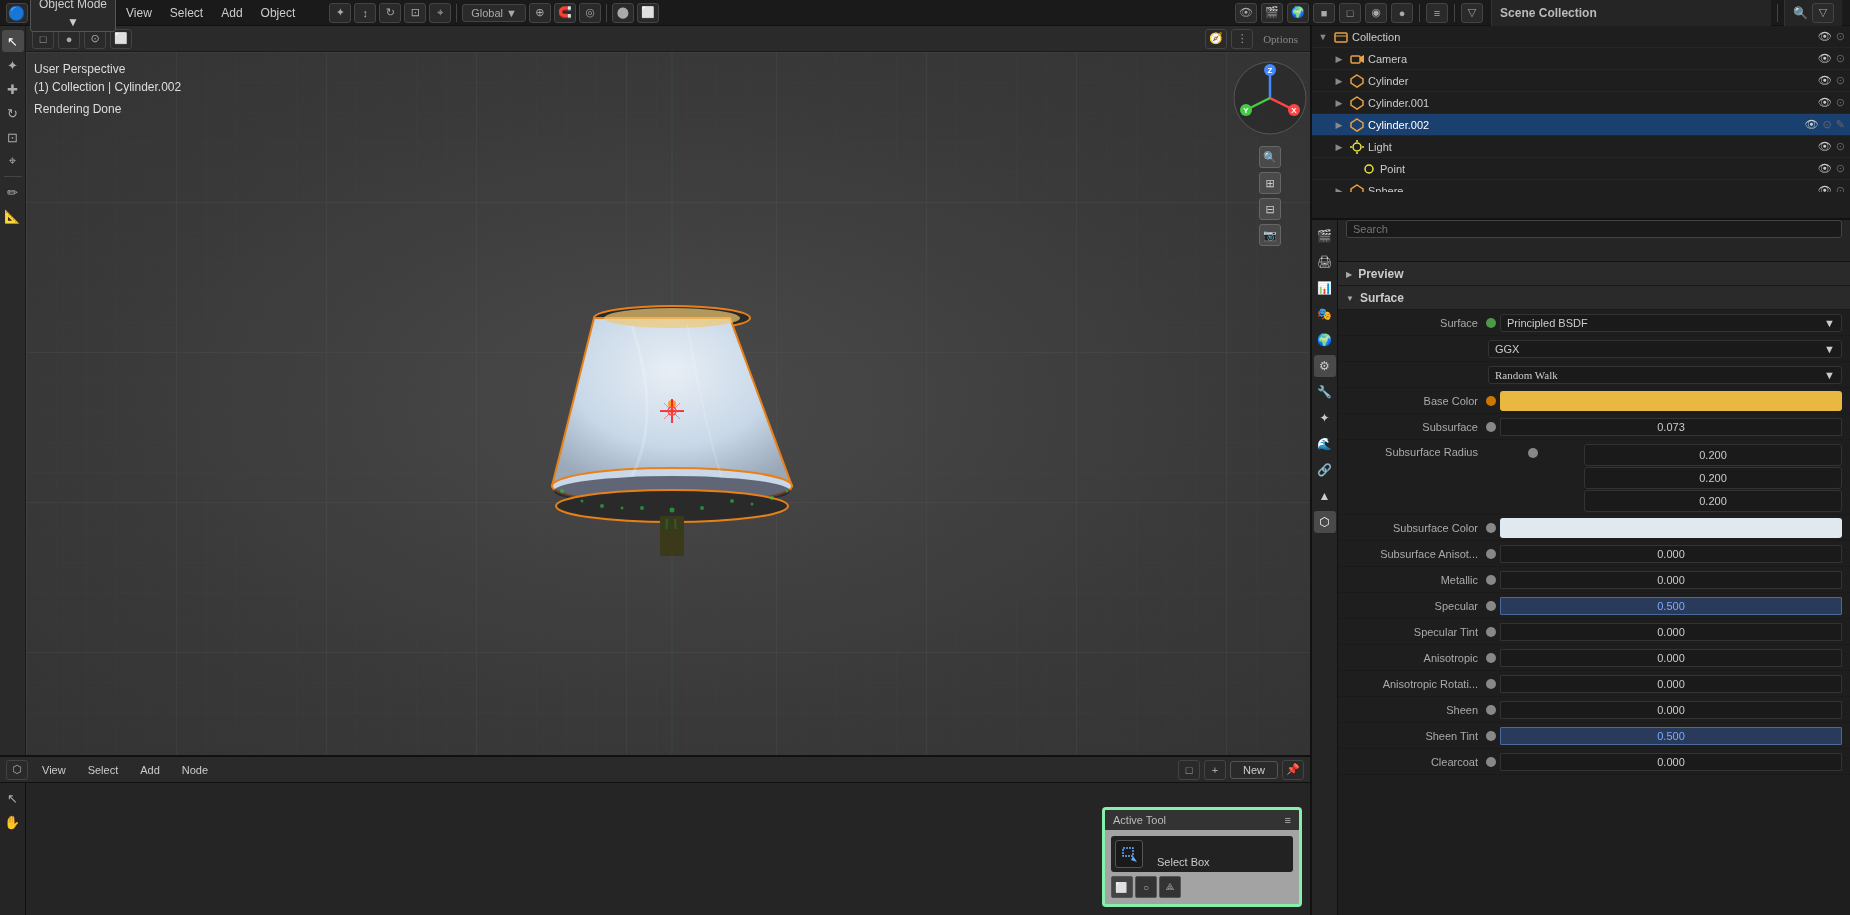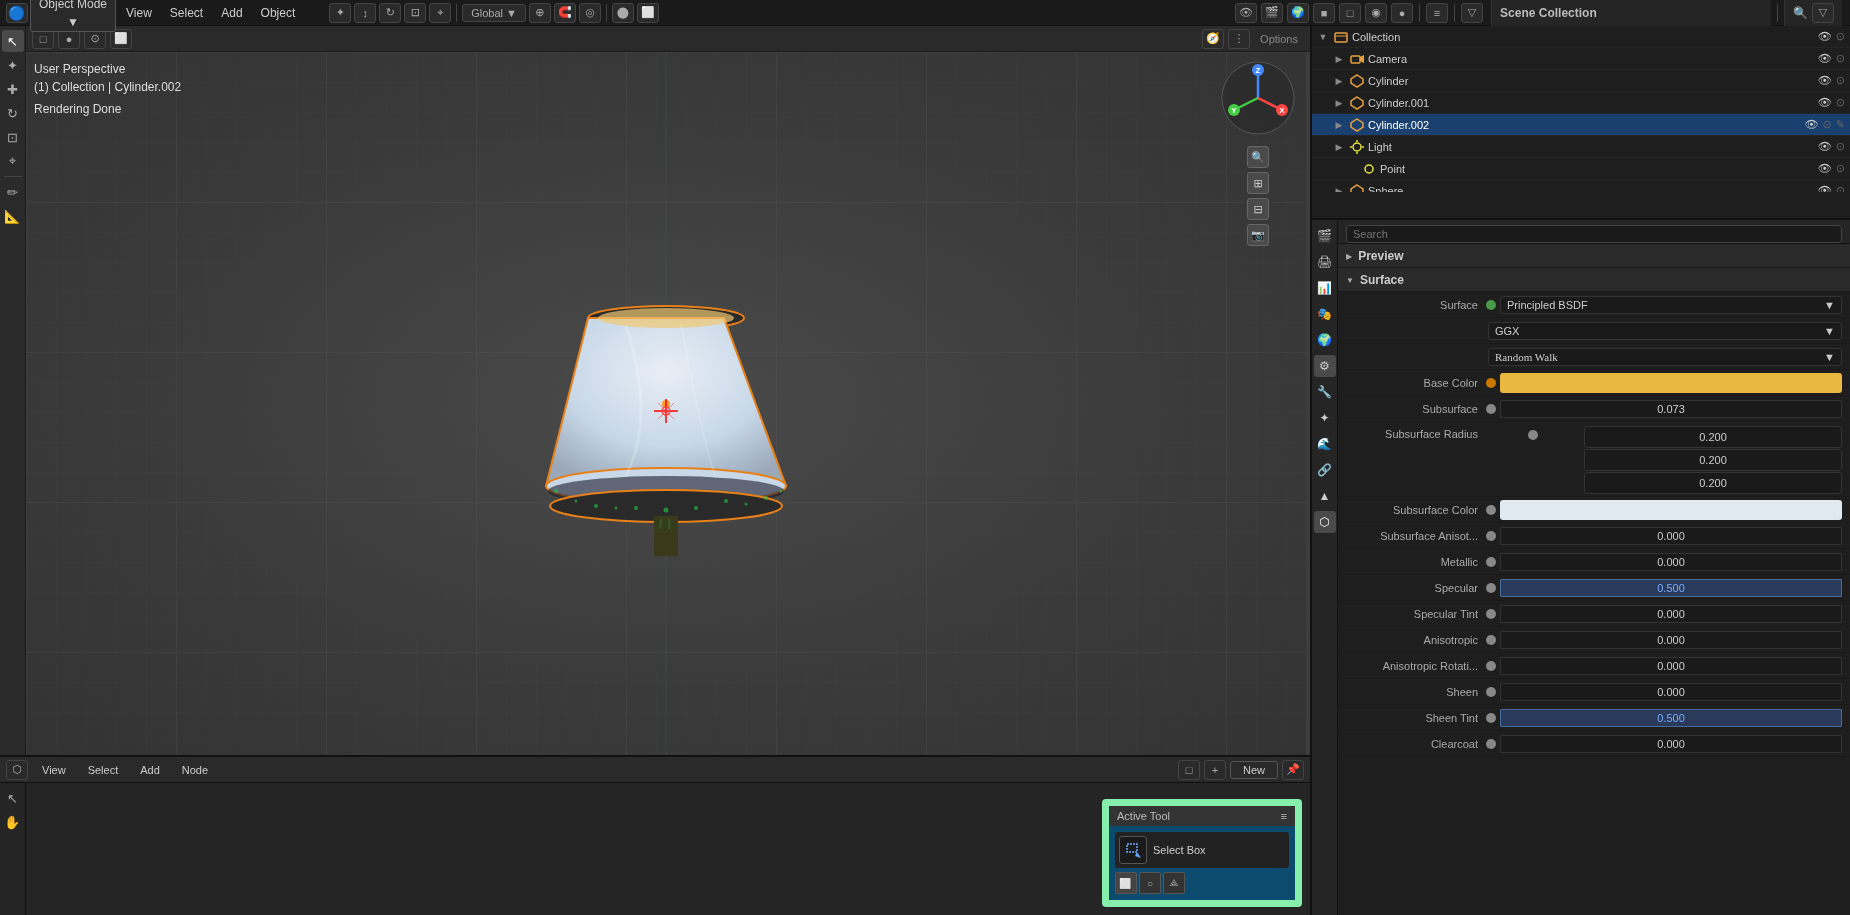--- a/index.html
+++ b/index.html
@@ -226,41 +226,41 @@
     .node-editor-content {
       flex: 1;
       background: #252525;
       position: relative;
     }
     .active-tool-panel {
       position: absolute;
       bottom: 0;
       right: 0;
       width: 180px;
-      background: #0c4a6e;
-      border: 7px solid #86efac;
+      background: #a3a3a3;
+      border: 3px solid #86efac;
       border-radius: 4px;
       overflow: hidden;
     }
     .active-tool-header {
       background: #333;
       padding: 4px 8px;
       display: flex;
       justify-content: space-between;
       align-items: center;
       font-size: 11px;
       color: #bbb;
     }
     .active-tool-body {
       padding: 6px;
     }
     .select-box-item {
       display: flex;
-      align-items: center;
-      gap: 6px;
+      align-items: flex-end;
+      gap: 14px;
       padding: 4px;
       background: #222;
       border-radius: 3px;
     }
     .select-box-icon {
       width: 28px;
       height: 28px;
       background: #1a1a1a;
       border: 1px solid #555;
       border-radius: 3px;
@@ -345,24 +345,24 @@
       padding: 4px 0;
       gap: 2px;
       border-right: 1px solid #111;
     }
     .properties-content {
       flex: 1;
       overflow-y: auto;
       padding: 0;
     }
     .prop-header {
-      height: 24px;
+      height: 42px;
       background: #252525;
       display: flex;
-      align-items: flex-end;
+      align-items: flex-start;
       padding: 0 8px;
       border-bottom: 1px solid #111;
     }
     .prop-search {
       flex: 1;
       background: #1a1a1a;
       border: 1px solid #444;
       border-radius: 3px;
       padding: 2px 6px;
       color: #ccc;
@@ -568,36 +568,36 @@
 </div>
 
 <div class="viewport-second-bar" style="left:26px; right:540px;">
   <div class="icon-btn">□</div>
   <div class="icon-btn">●</div>
   <div class="icon-btn">⊙</div>
   <div class="icon-btn">⬜</div>
   <div style="flex:1;"></div>
   <div class="icon-btn">🧭</div>
   <div class="icon-btn">⋮</div>
-  <div style="font-size:11px; color:#888; padding: 0 6px;">Options</div>
+  <div style="font-size:11px; color:#888; padding: 0 6px; font-family: Liberation Serif, serif;">Options</div>
 </div>
 
 <div class="viewport-toolbar" style="bottom: 160px;">
   <div class="tool-icon active">↖</div>
   <div class="tool-icon">✦</div>
   <div class="tool-icon">✚</div>
   <div class="tool-icon">↻</div>
   <div class="tool-icon">⊡</div>
   <div class="tool-icon">⌖</div>
   <div style="height:1px; width:18px; background:#444; margin:2px 0;"></div>
   <div class="tool-icon">✏</div>
   <div class="tool-icon">📐</div>
 </div>
 
-<div class="viewport" style="right: 544px;">
+<div class="viewport" style="right: 532px;">
   <div class="viewport-bg">
 
     <svg class="grid-svg">
       <defs>
         <pattern id="smallgrid" width="30" height="30" patternUnits="userSpaceOnUse">
           <path d="M 30 0 L 0 0 0 30" fill="none" stroke="#555" stroke-width="0.5"></path>
         </pattern>
         <pattern id="grid" width="150" height="150" patternUnits="userSpaceOnUse">
           <rect width="150" height="150" fill="url(#smallgrid)"></rect>
           <path d="M 150 0 L 0 0 0 150" fill="none" stroke="#666" stroke-width="1"></path>

